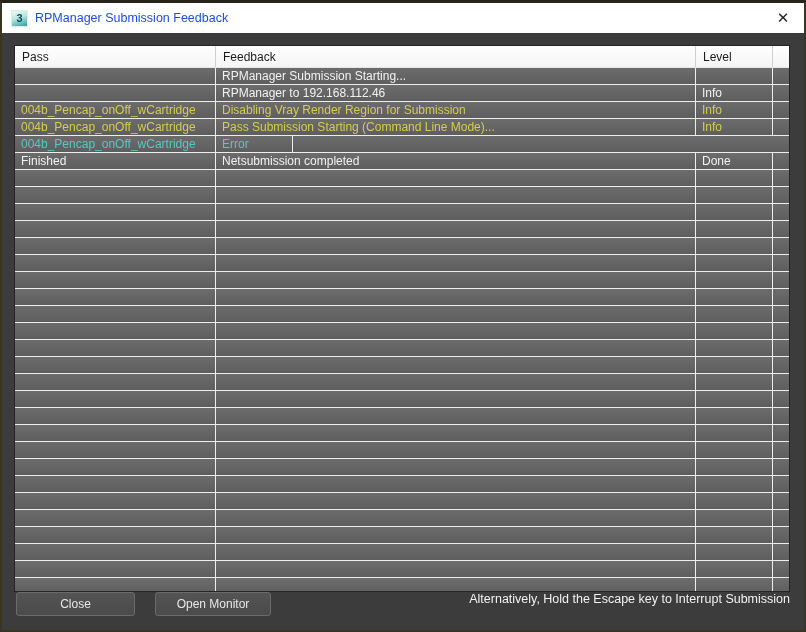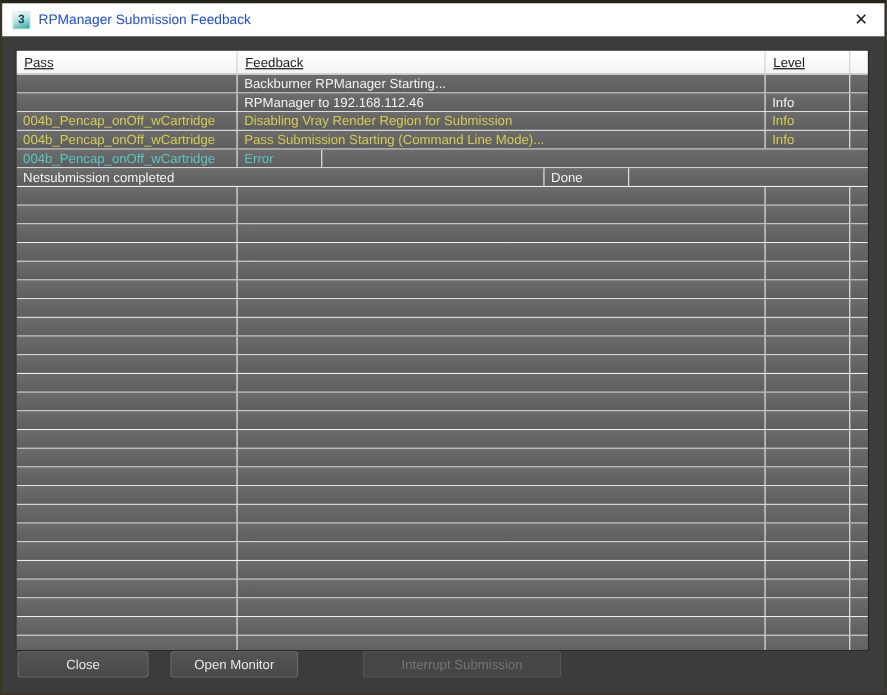--- a/index.html
+++ b/index.html
@@ -45,21 +45,20 @@
   .table {
     flex:0 0 auto; height:547px;
     border:1px solid #242424;
     background:#636363;
     display:flex; flex-direction:column; overflow:hidden;
   }
   .thead {
     display:flex; height:22px; flex:0 0 auto;
     background:linear-gradient(180deg,#ffffff 0%,#f4f4f4 100%);
     border-bottom:1px solid #e6e6e6;
-    text-decoration:underline;
   }
   .th {
     display:flex; align-items:center;
     padding:0 7px; font-size:12px; color:#1b1b1b;
     border-right:1px solid #cfcfcf;
   }
   .col-pass { width:201px; flex:0 0 auto; }
   .col-feedback { width:480px; flex:0 0 auto; }
   .col-level { width:77px; flex:0 0 auto; }
   .col-extra { flex:1 1 auto; border-right:none !important; }
@@ -119,21 +118,21 @@
     <div class="table">
       <div class="thead">
         <div class="th col-pass">Pass</div>
         <div class="th col-feedback">Feedback</div>
         <div class="th col-level">Level</div>
         <div class="th col-extra"></div>
       </div>
       <div class="tbody">
           <div class="tr white">
         <div class="td col-pass"></div>
-        <div class="td col-feedback">Backburner RPManager Starting...</div>
+        <div class="td col-feedback">RPManager Submission Starting...</div>
         <div class="td col-level"></div>
         <div class="td col-extra"></div>
       </div>
           <div class="tr white">
         <div class="td col-pass"></div>
         <div class="td col-feedback">RPManager to 192.168.112.46</div>
         <div class="td col-level">Info</div>
         <div class="td col-extra"></div>
       </div>
           <div class="tr yellow">
@@ -147,20 +146,21 @@
         <div class="td col-feedback">Pass Submission Starting (Command Line Mode)...</div>
         <div class="td col-level">Info</div>
         <div class="td col-extra"></div>
       </div>
           <div class="tr cyan">
         <div class="td col-pass">004b_Pencap_onOff_wCartridge</div>
         <div class="td col-level">Error</div>
         <div class="td col-extra"></div>
       </div>
           <div class="tr white">
+        <div class="td col-pass">Finished</div>
         <div class="td col-feedback">Netsubmission completed</div>
         <div class="td col-level">Done</div>
         <div class="td col-extra"></div>
       </div>
           <div class="tr white">
         <div class="td col-pass"></div>
         <div class="td col-feedback"></div>
         <div class="td col-level"></div>
         <div class="td col-extra"></div>
       </div>
@@ -307,17 +307,17 @@
         <div class="td col-feedback"></div>
         <div class="td col-level"></div>
         <div class="td col-extra"></div>
       </div>
         </div>
     </div>
 
     <div class="bottombar">
       <button class="btn btn-close">Close</button>
       <button class="btn btn-monitor">Open Monitor</button>
-      <button class="btn btn-interrupt" disabled="">Interrupt Submission</button>
+      <div class="status">Alternatively, Hold the Escape key  to Interrupt Submission</div>
     </div>
 
   </div>
 </div>
 
 </body></html>

